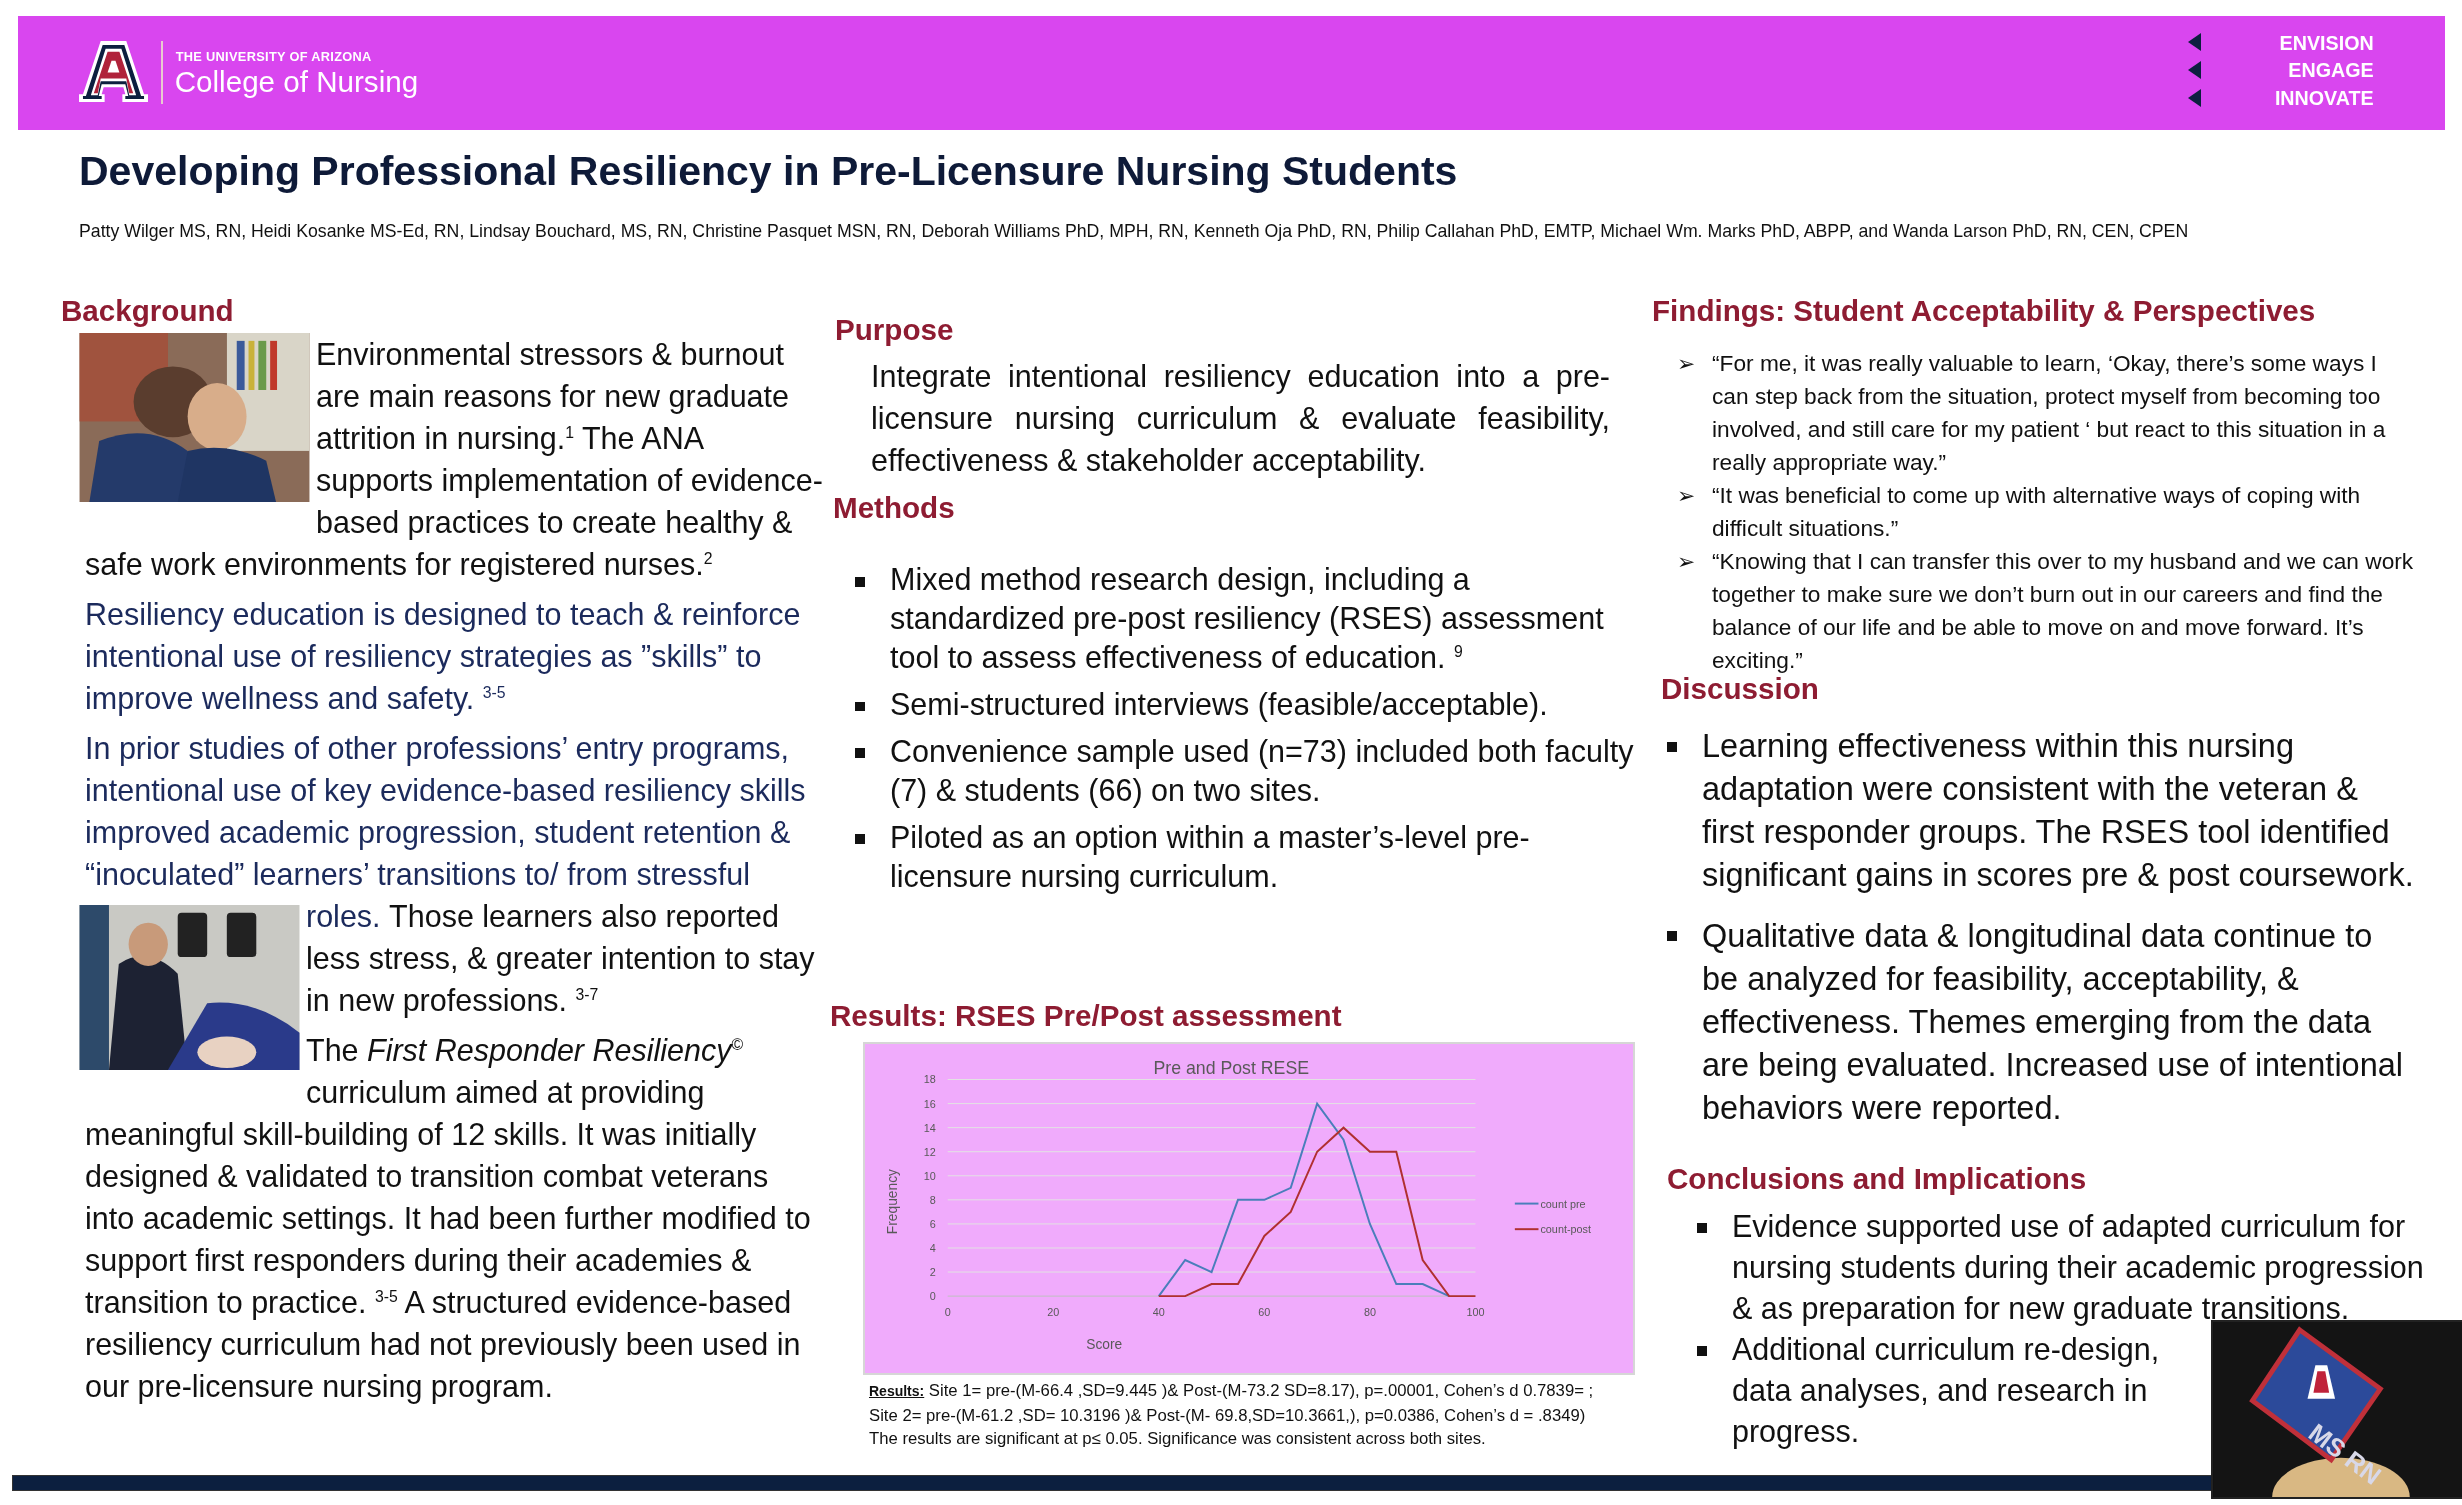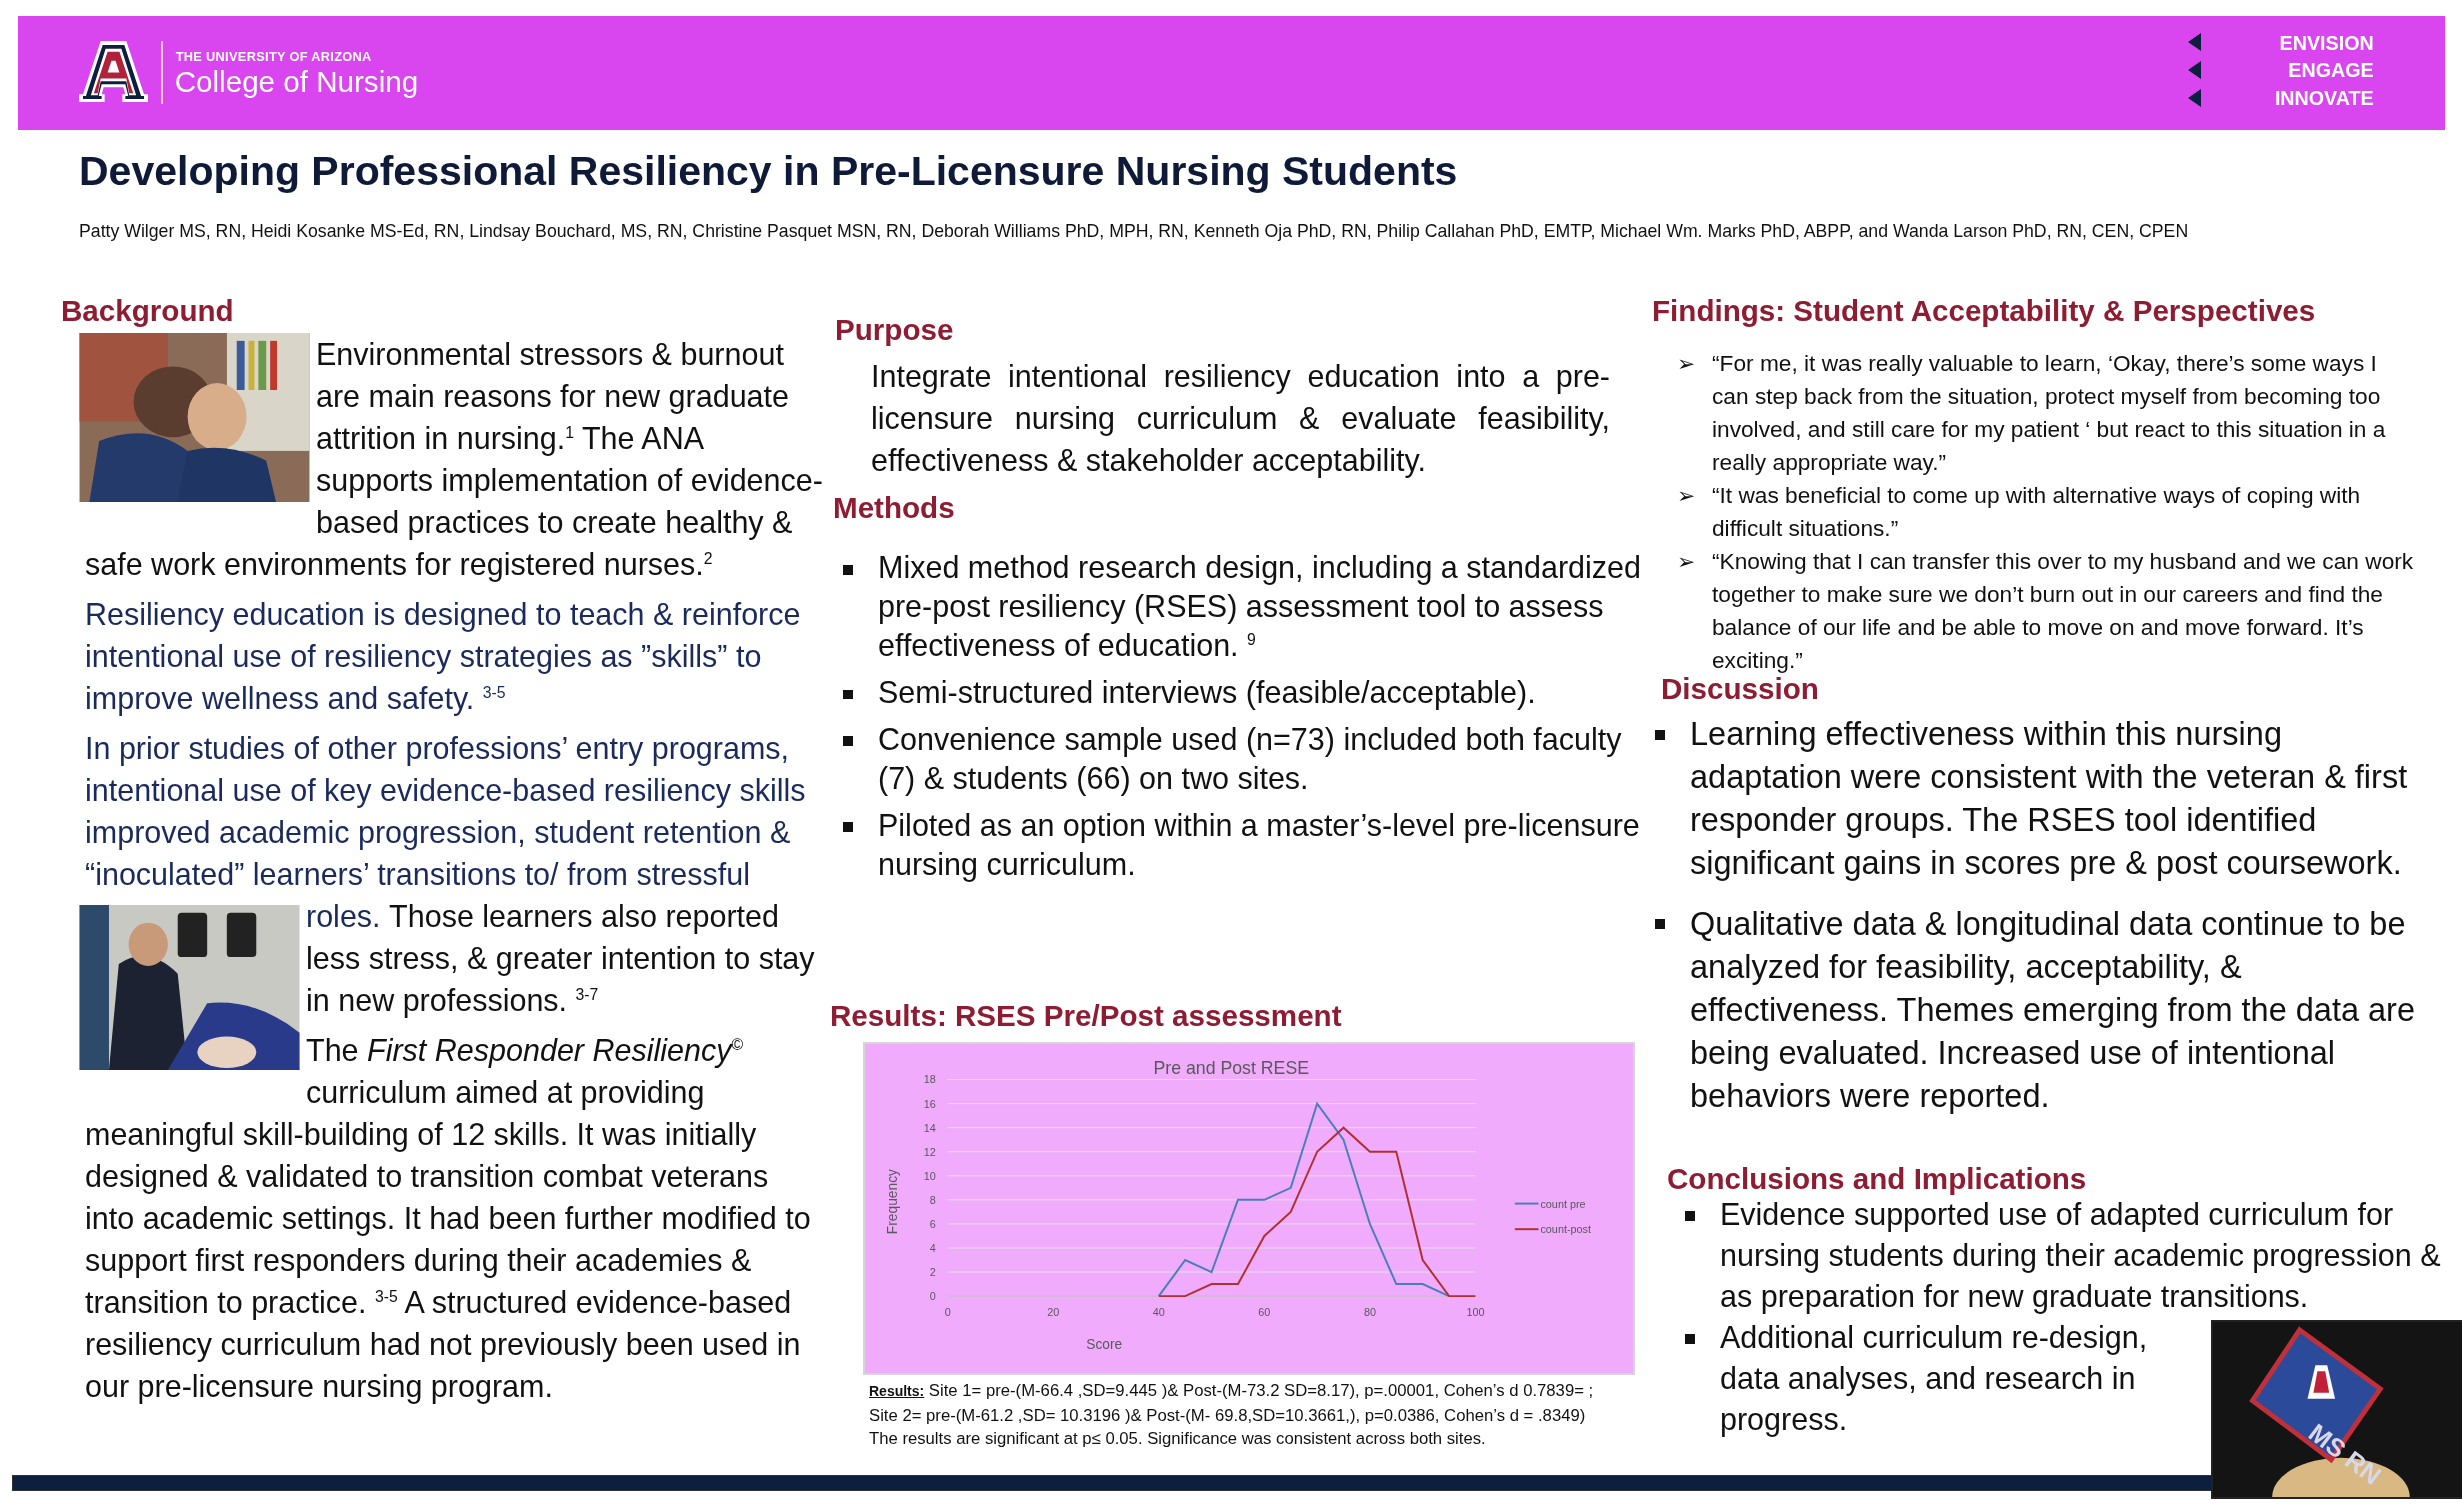--- a/index.html
+++ b/index.html
@@ -14,21 +14,21 @@
   .tag-row { position:relative; height:27.6px; }
   .tag-tri { position:absolute; left:11.8px; top:3.9px; width:0; height:0; border-top:9.9px solid transparent; border-bottom:9.9px solid transparent; border-right:13.8px solid #0c1f3f; }
   .tag-text { position:absolute; right:0; top:2px; color:#fff; font-weight:bold; font-size:19.7px; }
   .title { position:absolute; left:79px; top:148px; font-size:41px; font-weight:bold; color:#0e1a38;text-align:right; }
   .authors { position:absolute; left:79px; top:221px; font-size:17.7px; color:#111; }
   .h2 { position:absolute; color:#8e1c32; font-weight:bold; font-size:29.6px; }
   .body-text { position:absolute; font-size:30.5px; line-height:42px; color:#111; }
   .navy { color:#1b2a5c; }
   .para { margin:0 0 7.9px 0; }
   .float-l { float:left; margin:0 5.9px 3.9px -5.9px; }
-  ul.sq { list-style:none; margin:0; padding:0; }
+  ul.sq { list-style:none; margin:12px; padding:0; }
   ul.sq li { position:relative; padding-left:39px; margin-bottom:7.9px; }
   ul.sq li::before { content:""; position:absolute; left:3.9px; top:16.7px; width:9.9px; height:9.9px; background:#111; }
   ul.arrow { list-style:none; margin:0; padding:0; }
   ul.arrow li { position:relative; padding-left:35px; margin-bottom:0; }
   ul.arrow li::before { content:"➢"; position:absolute; left:0; top:0; font-size:21.7px; }
   sup { font-size:15.8px; vertical-align:super; line-height:0; }
   .chart-box { position:absolute; left:863px; top:1042px; width:768px; height:329px; border:2px solid #d6d6d6; background:#f0abfc; }
   .results-note { position:absolute; left:869px; top:1379px; width:778px; font-size:16.7px; line-height:23.6px; color:#111; }
   .results-note .lbl { font-weight:bold; text-decoration:underline; font-size:14px; }
   .footer-bar { position:absolute; left:11.8px; top:1475px; width:2207px; height:13.8px; background:#0c1f3f; border:1px solid #333; }

